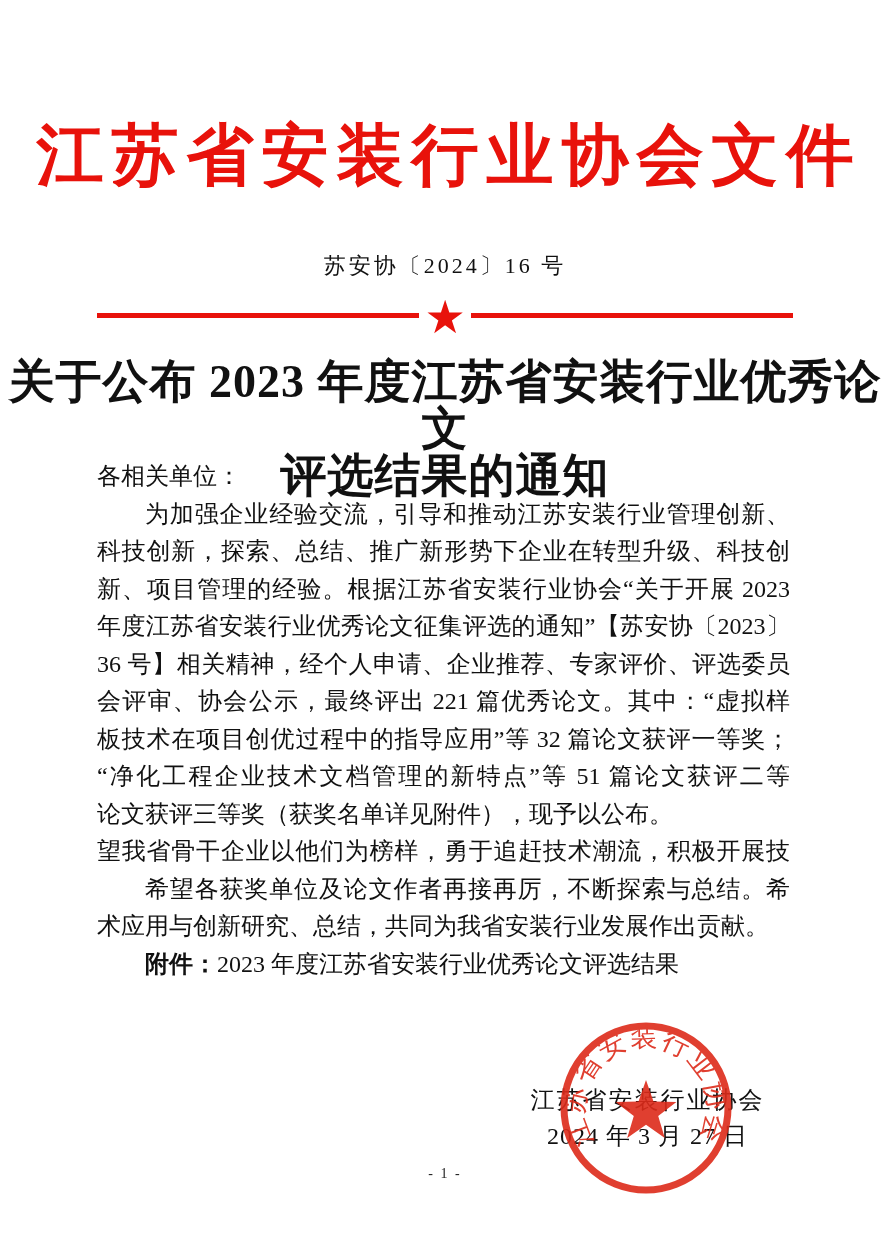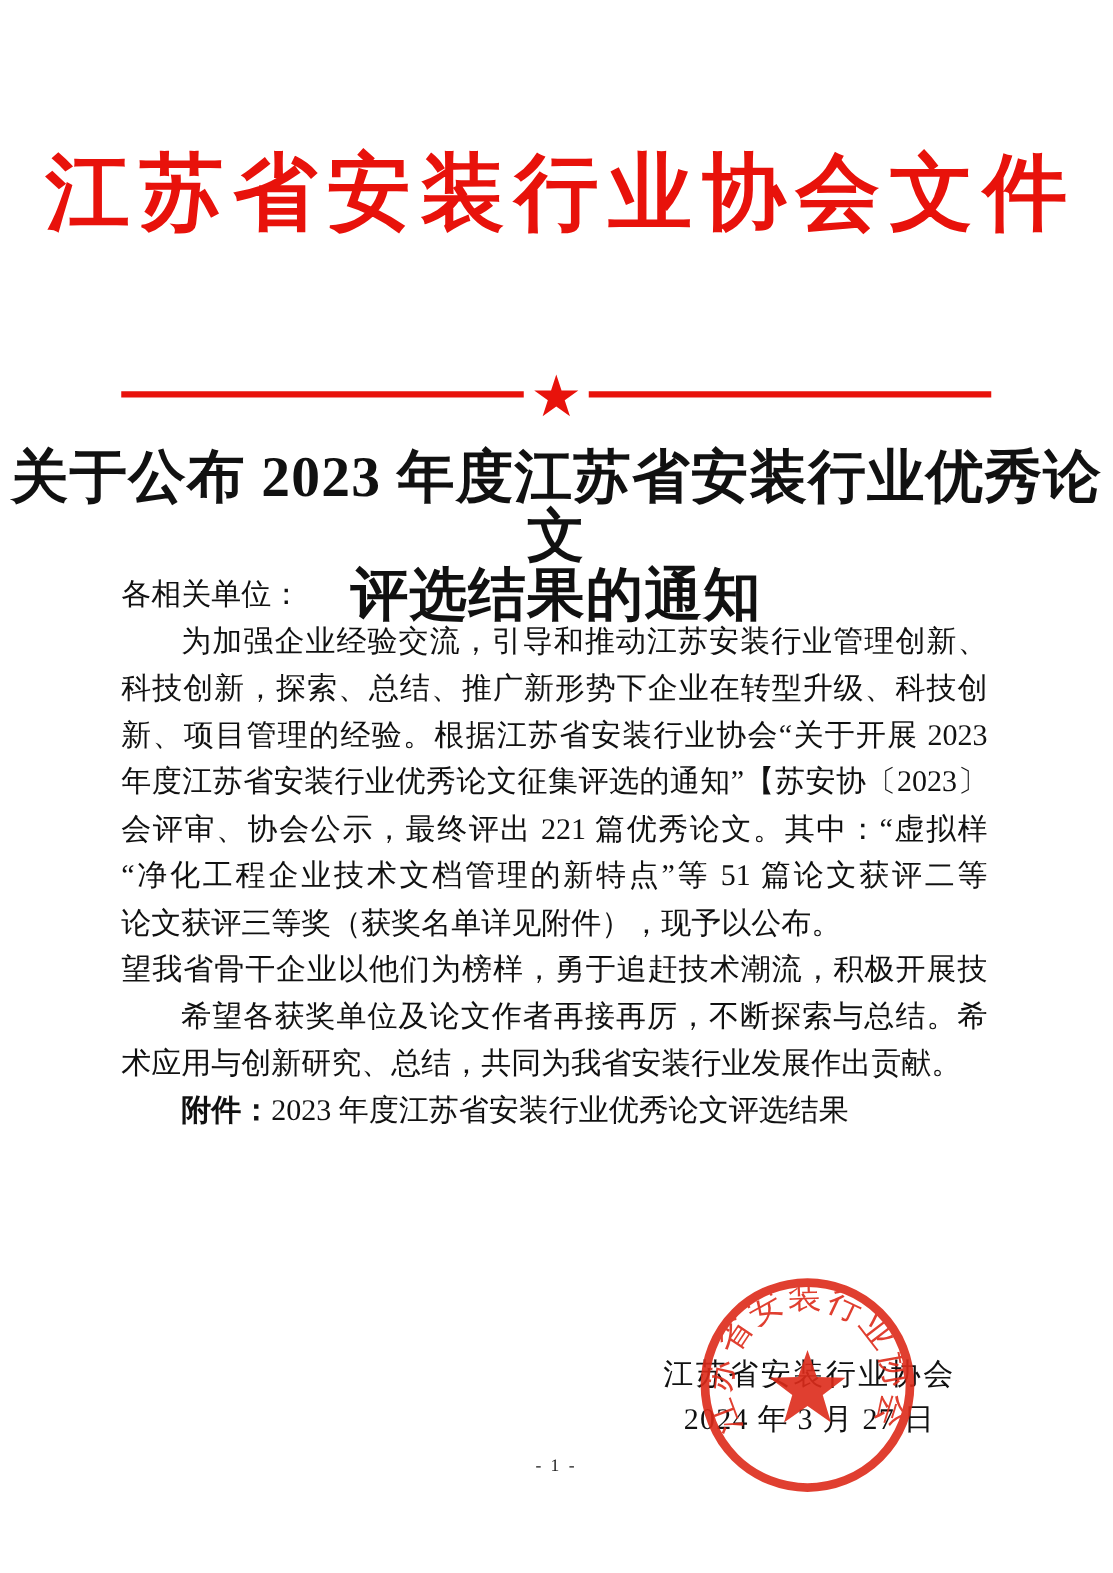--- a/index.html
+++ b/index.html
@@ -84,40 +84,43 @@
     color:#222;
   }
 </style>
 </head>
 <body>
 
 <div class="page" style="--accent: #e8120b; --text: #111111; --page-bg: #ffffff;">
 
   <div class="doc-header">江苏省安装行业协会文件</div>
 
+  <div class="doc-number">苏安协〔2024〕16 号</div>
 
   <div class="divider">
     <span class="dline"></span>
     <span class="star">★</span>
     <span class="dline"></span>
   </div>
 
   <div class="notice-title">
       <div>关于公布 2023 年度江苏省安装行业优秀论文</div>
       <div>评选结果的通知</div>
     </div>
 
   <div class="body-block">
     <div class="body-line">各相关单位：</div>
     <div id="body-lines">
         <div class="body-line indent stretch">为加强企业经验交流，引导和推动江苏安装行业管理创新、</div>
         <div class="body-line stretch">科技创新，探索、总结、推广新形势下企业在转型升级、科技创</div>
         <div class="body-line stretch">新、项目管理的经验。根据江苏省安装行业协会“关于开展 2023</div>
         <div class="body-line stretch">年度江苏省安装行业优秀论文征集评选的通知”【苏安协〔2023〕</div>
+        <div class="body-line stretch">36 号】相关精神，经个人申请、企业推荐、专家评价、评选委员</div>
         <div class="body-line stretch">会评审、协会公示，最终评出 221 篇优秀论文。其中：“虚拟样</div>
+        <div class="body-line stretch">板技术在项目创优过程中的指导应用”等 32 篇论文获评一等奖；</div>
         <div class="body-line stretch">“净化工程企业技术文档管理的新特点”等 51 篇论文获评二等</div>
         <div class="body-line wrapless">论文获评三等奖（获奖名单详见附件），现予以公布。</div>
         <div class="body-line stretch">望我省骨干企业以他们为榜样，勇于追赶技术潮流，积极开展技</div>
         <div class="body-line indent stretch">希望各获奖单位及论文作者再接再厉，不断探索与总结。希</div>
         <div class="body-line wrapless">术应用与创新研究、总结，共同为我省安装行业发展作出贡献。</div>
       </div>
     <div class="body-line indent wrapless">
       <span class="att-label">附件：</span><span>2023 年度江苏省安装行业优秀论文评选结果</span>
     </div>
   </div>

